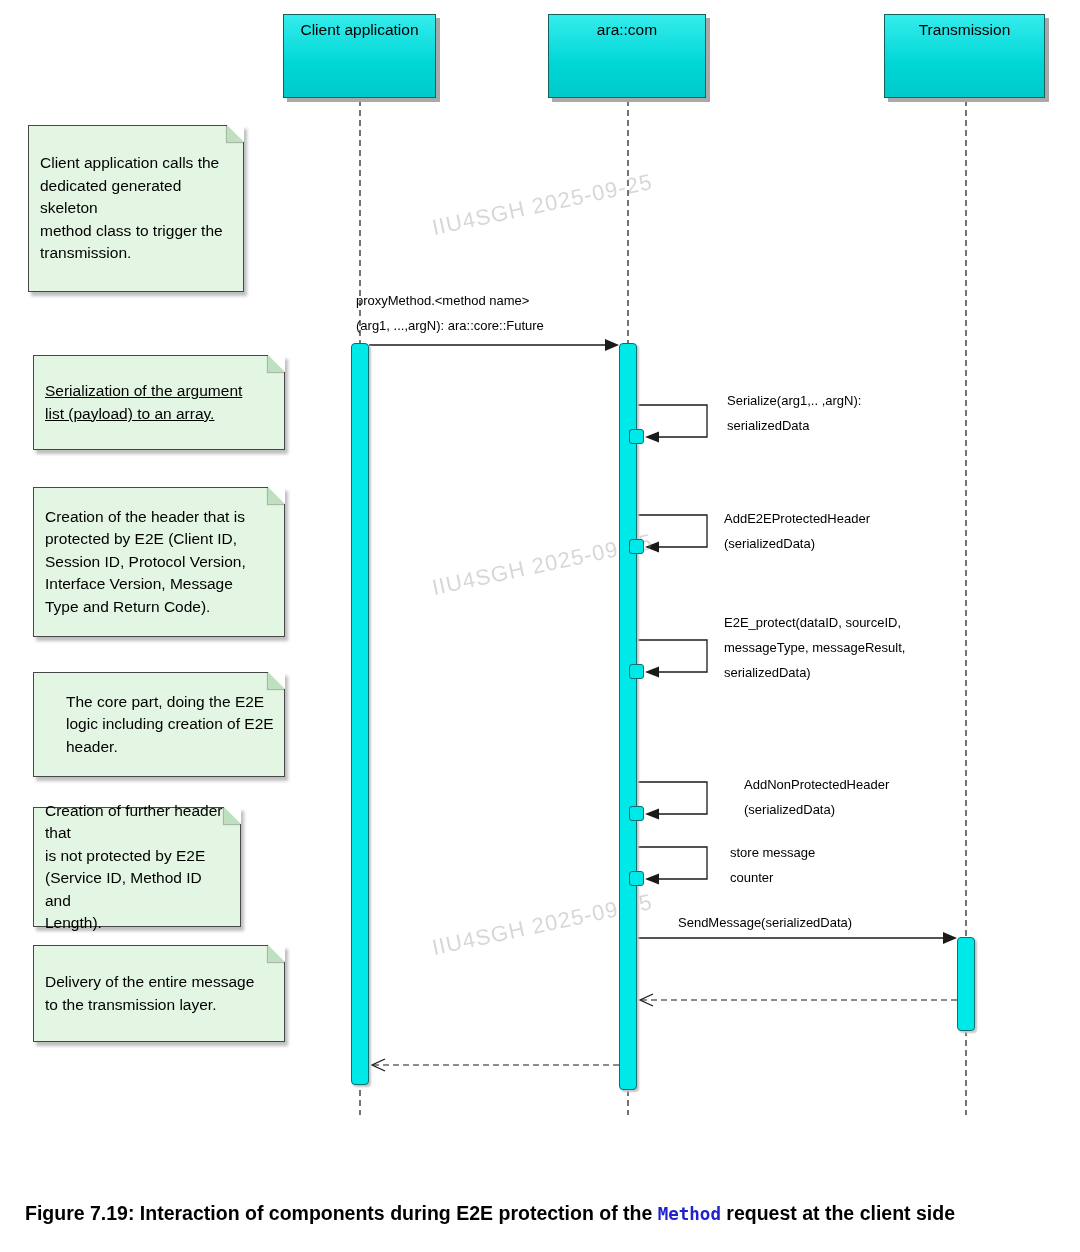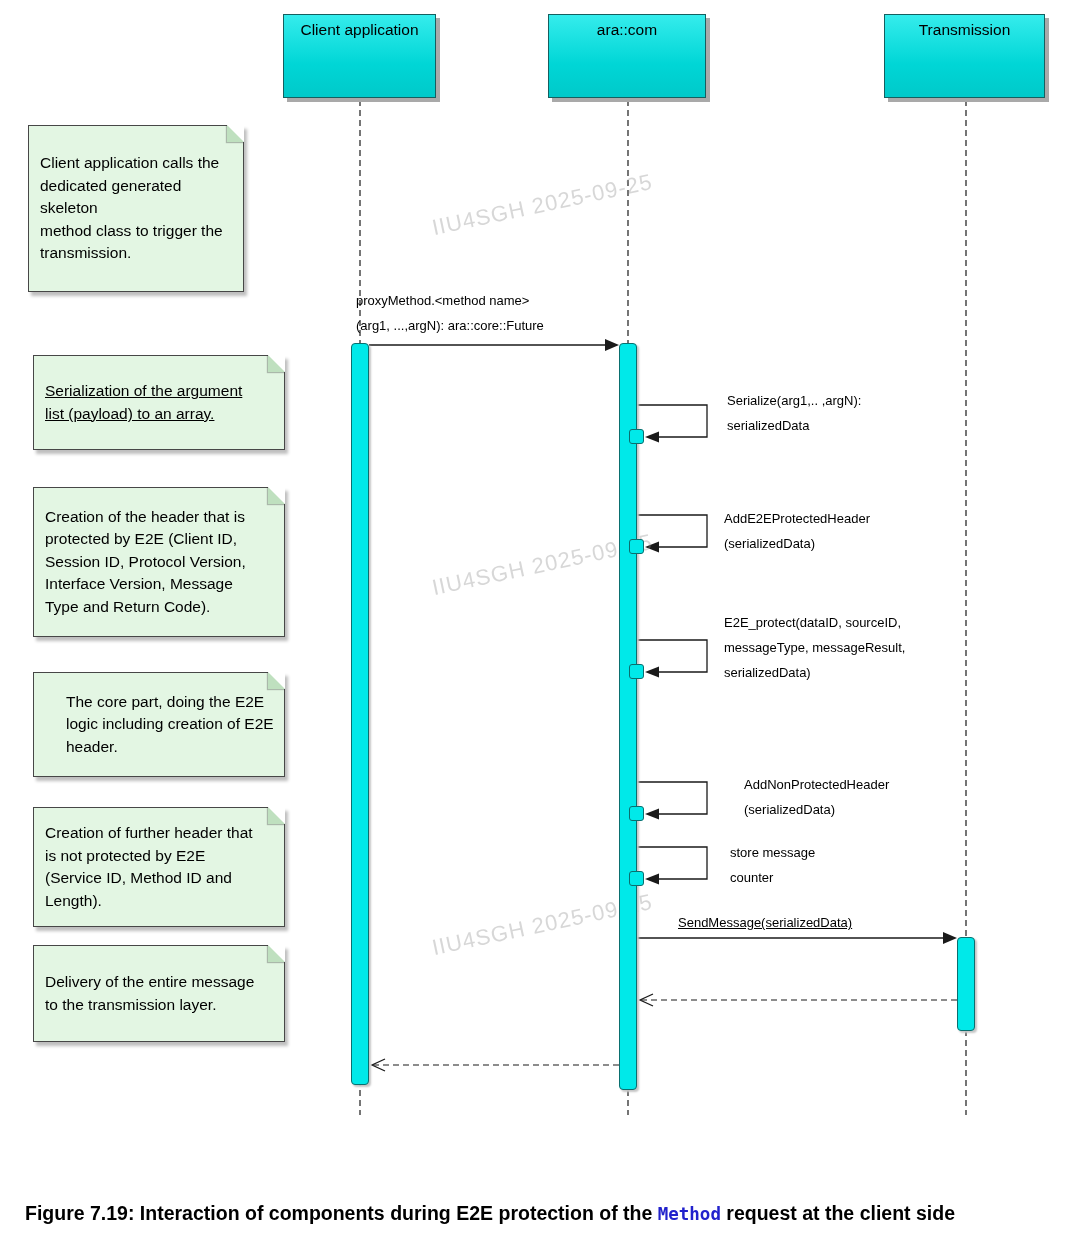--- a/index.html
+++ b/index.html
@@ -137,21 +137,21 @@
 protected by E2E (Client ID,
 Session ID,  Protocol Version,
 Interface Version, Message
 Type and Return Code).</span>
   </div>
   <div class="note" style="left:33px; top:672px; width:252px; height:105px;padding-left:32px;">
     <span class="note-text">The core part, doing the E2E
 logic including creation of E2E
 header.</span>
   </div>
-  <div class="note" style="left:33px; top:807px; width:252px; height:120px;">
+  <div class="note" style="left:33px; top:807px; width:208px; height:120px;justify-content:flex-end;">
     <span class="note-text">Creation of further header that
 is not protected by E2E
 (Service ID, Method ID and
 Length).</span>
   </div>
   <div class="note" style="left:33px; top:945px; width:252px; height:97px;">
     <span class="note-text">Delivery of the entire message
 to the transmission layer.</span>
   </div>
 
@@ -161,19 +161,19 @@
 serializedData</div>
   <div class="msg-label" style="left:724px; top:506px;">AddE2EProtectedHeader
 (serializedData)</div>
   <div class="msg-label" style="left:724px; top:610px;">E2E_protect(dataID, sourceID,
 messageType, messageResult,
 serializedData)</div>
   <div class="msg-label" style="left:744px; top:772px;">AddNonProtectedHeader
 (serializedData)</div>
   <div class="msg-label" style="left:730px; top:840px;">store message
 counter</div>
-  <div class="msg-label" style="left:678px; top:910px;text-decoration:underline;">SendMessage(serializedData)</div>
+  <div class="msg-label" style="left:678px; top:910px;">SendMessage(serializedData)</div>
 
   <p class="caption">
     <span>Figure 7.19: Interaction of components during E2E protection of the </span><span class="code">Method</span><span> request at the client side</span>
   </p>
 
 </div>
 
 </body></html>

